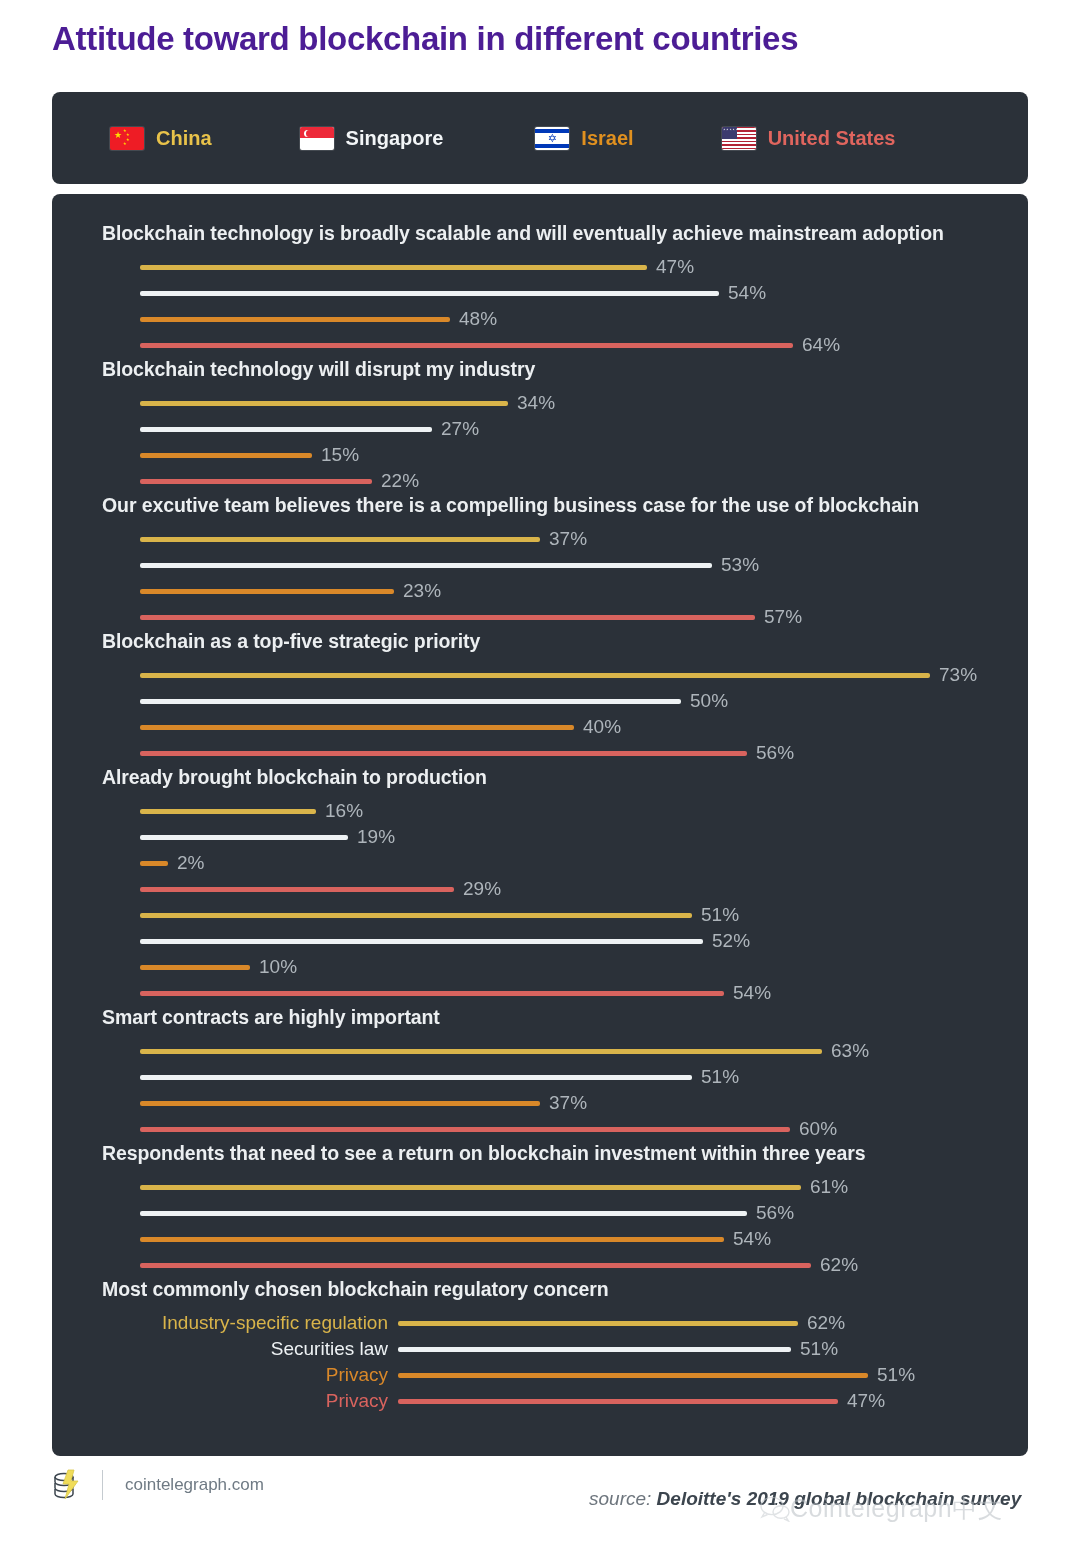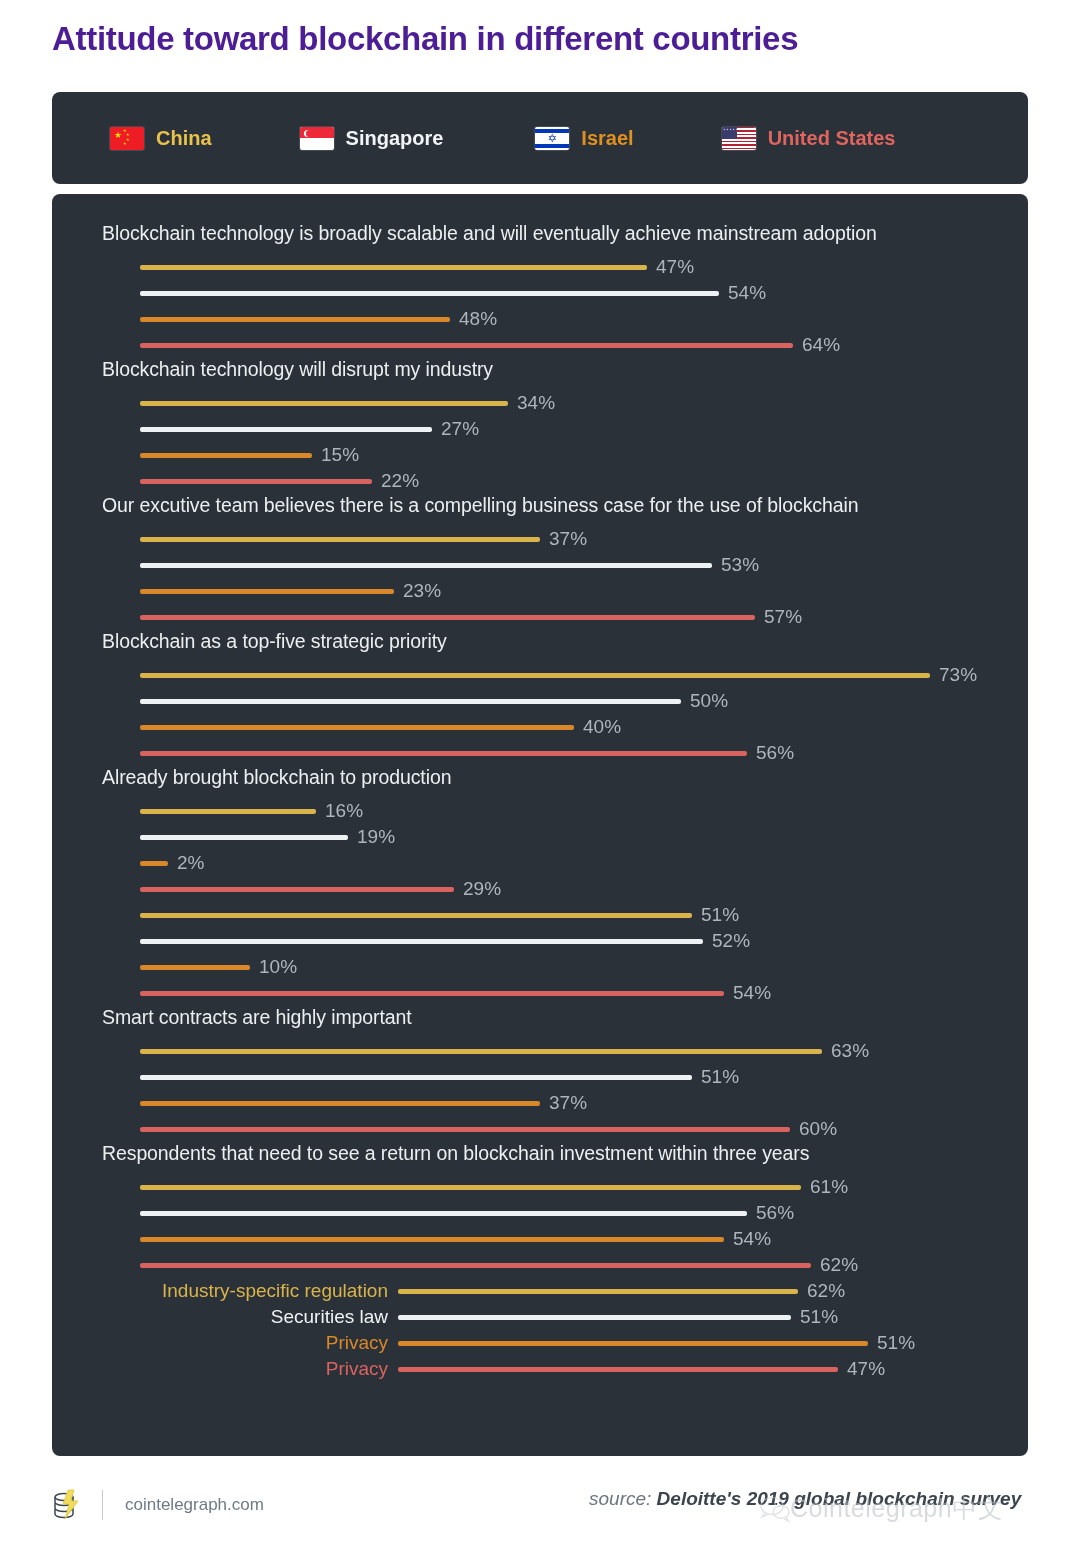--- a/index.html
+++ b/index.html
@@ -107,21 +107,21 @@
     height: 1262px;
     background: #2b3139;
     border-radius: 8px;
     padding: 28px 28px 0 28px;
   }
 
   .group { margin-bottom: 0px; }
   .group-title {
     font-size: 19.5px;
     color: #eceff1;
-    font-weight: 400;
+    font-weight: 700;
     padding-left: 22px;
     margin-bottom: 9px;
     letter-spacing: -0.1px;
     white-space: nowrap;
   }
 
   .bar-row {
     display: flex;
     align-items: center;
     height: 26px;
@@ -155,21 +155,21 @@
     flex: 0 0 auto;
   }
 
   
   .footer {
     position: absolute;
     left: 0; top: 1468px;
     width: 1080px;
     height: 74px;
     display: flex;
-    align-items: center;
+    align-items: flex-start;
   }
   .footer-left {
     display: flex;
     align-items: center;
     margin-left: 52px;
     gap: 0;
   }
   .ct-logo { width: 30px; height: 34px; flex: 0 0 auto; }
   .footer-divider {
     width: 1px; height: 30px; background: #c5cbd0;
@@ -408,20 +408,21 @@
       <div class="bar-row">
         <span class="bar" style="width: 584px; background: rgb(217, 136, 41);"></span>
         <span class="bar-value">54%</span>
       </div>
       <div class="bar-row">
         <span class="bar" style="width: 671px; background: rgb(217, 99, 94);"></span>
         <span class="bar-value">62%</span>
       </div>
     </div>
     <div class="group">
+      <div class="group-title">Most commonly chosen blockchain regulatory concern</div>
       <div class="bar-row labelled">
         <span class="inline-label" style="color: rgb(217, 180, 74);">Industry-specific regulation</span>
         <span class="bar" style="width: 400px; background: rgb(217, 180, 74);"></span>
         <span class="bar-value">62%</span>
       </div>
       <div class="bar-row labelled">
         <span class="inline-label" style="color: rgb(238, 242, 244);">Securities law</span>
         <span class="bar" style="width: 393px; background: rgb(238, 242, 244);"></span>
         <span class="bar-value">51%</span>
       </div>

